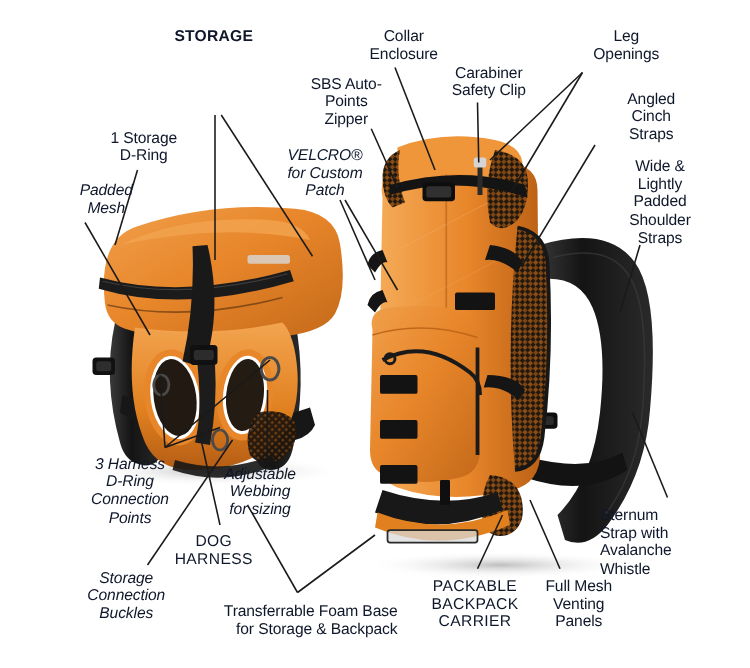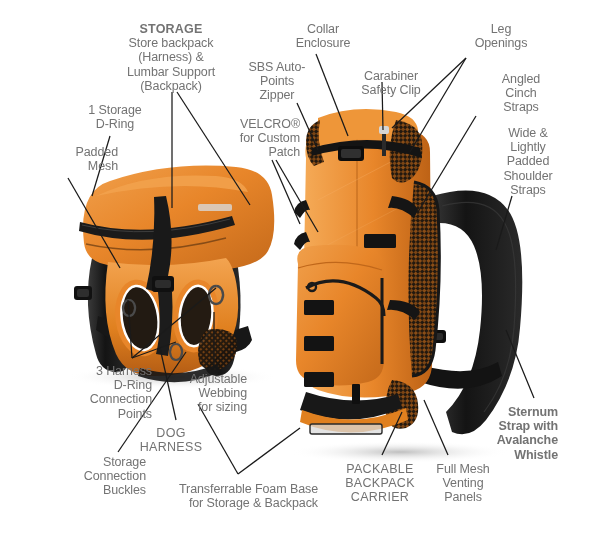--- a/index.html
+++ b/index.html
@@ -8,27 +8,27 @@
     font-family:"Liberation Sans", sans-serif;
     color:#1d1d1d;
     -webkit-font-smoothing:antialiased;
   }
   #diagram{position:absolute;inset:0;width:600px;height:534px;}
 
   .label{
     position:absolute;
     font-size:12.5px;
     line-height:14.2px;
-    color:#737373;
+    color:#0f172a;
     white-space:pre;
     letter-spacing:-0.1px;
   }
   .label.c{text-align:center;}
-  .label.r{text-align:right;font-weight:bold;}
-  .label.l{text-align:right;}
+  .label.r{text-align:left;}
+  .label.l{text-align:center;font-style:italic;}
   .label .ttl{font-weight:bold;letter-spacing:0.2px;}
   .heading{font-weight:normal;letter-spacing:0.3px;}
 
   svg{display:block;}
   .ll{stroke:#1a1a1a;stroke-width:1.25;fill:none;}
 </style>
 </head>
 <body>
 
 <svg id="diagram" viewBox="0 0 600 534">
@@ -217,37 +217,34 @@
 
     <line class="ll" x1="382" y1="455" x2="402" y2="412"></line>
 
     <line class="ll" x1="448" y1="455" x2="424" y2="400"></line>
 
     <line class="ll" x1="534" y1="398" x2="506" y2="330"></line>
   </g>
 </svg>
 
 <div id="labels">
-    <div class="label c" style="left: 112px; top: 22px; width: 118px;"><span class="ttl">STORAGE</span><br><span>Store backpack
-(Harness) &amp;
-Lumbar Support
-(Backpack)</span></div>
+    <div class="label c" style="left: 112px; top: 22px; width: 118px;"><span class="ttl">STORAGE</span><br></div>
     <div class="label c" style="left: 76px; top: 103px; width: 78px;"><span>1 Storage
 D-Ring</span></div>
     <div class="label l" style="left: 52px; top: 145px; width: 66px;"><span>Padded
 Mesh</span></div>
     <div class="label l" style="left: 220px; top: 117px; width: 80px;"><span>VELCRO®
 for Custom
 Patch</span></div>
     <div class="label c" style="left: 240px; top: 60px; width: 74px;"><span>SBS Auto-
 Points
 Zipper</span></div>
     <div class="label c" style="left: 288px; top: 22px; width: 70px;"><span>Collar
 Enclosure</span></div>
-    <div class="label c" style="left: 353px; top: 51px; width: 76px; margin-top: 18px;"><span>Carabiner
+    <div class="label c" style="left: 353px; top: 51px; width: 76px;"><span>Carabiner
 Safety Clip</span></div>
     <div class="label c" style="left: 465px; top: 22px; width: 72px;"><span>Leg
 Openings</span></div>
     <div class="label c" style="left: 488px; top: 72px; width: 66px;"><span>Angled
 Cinch
 Straps</span></div>
     <div class="label c" style="left: 491px; top: 126px; width: 74px;"><span>Wide &amp;
 Lightly
 Padded
 Shoulder

